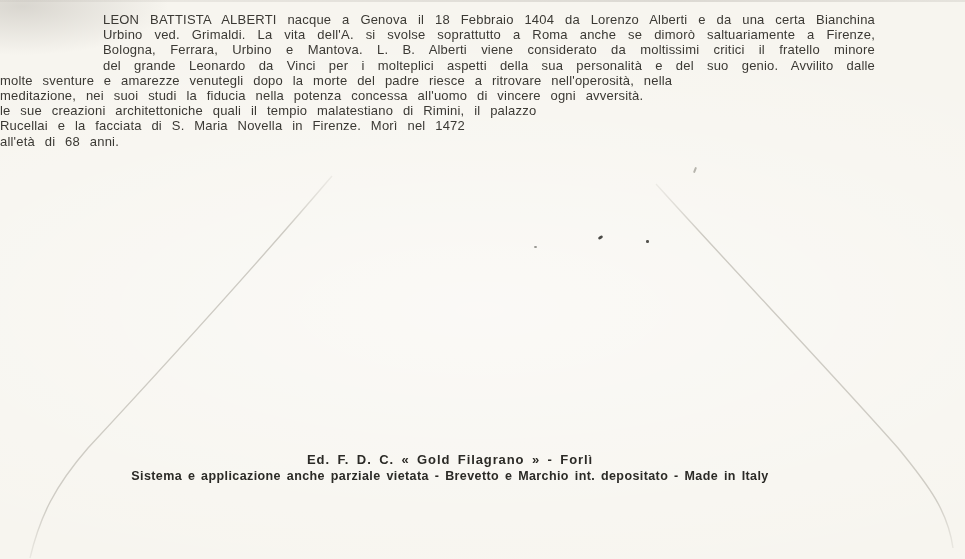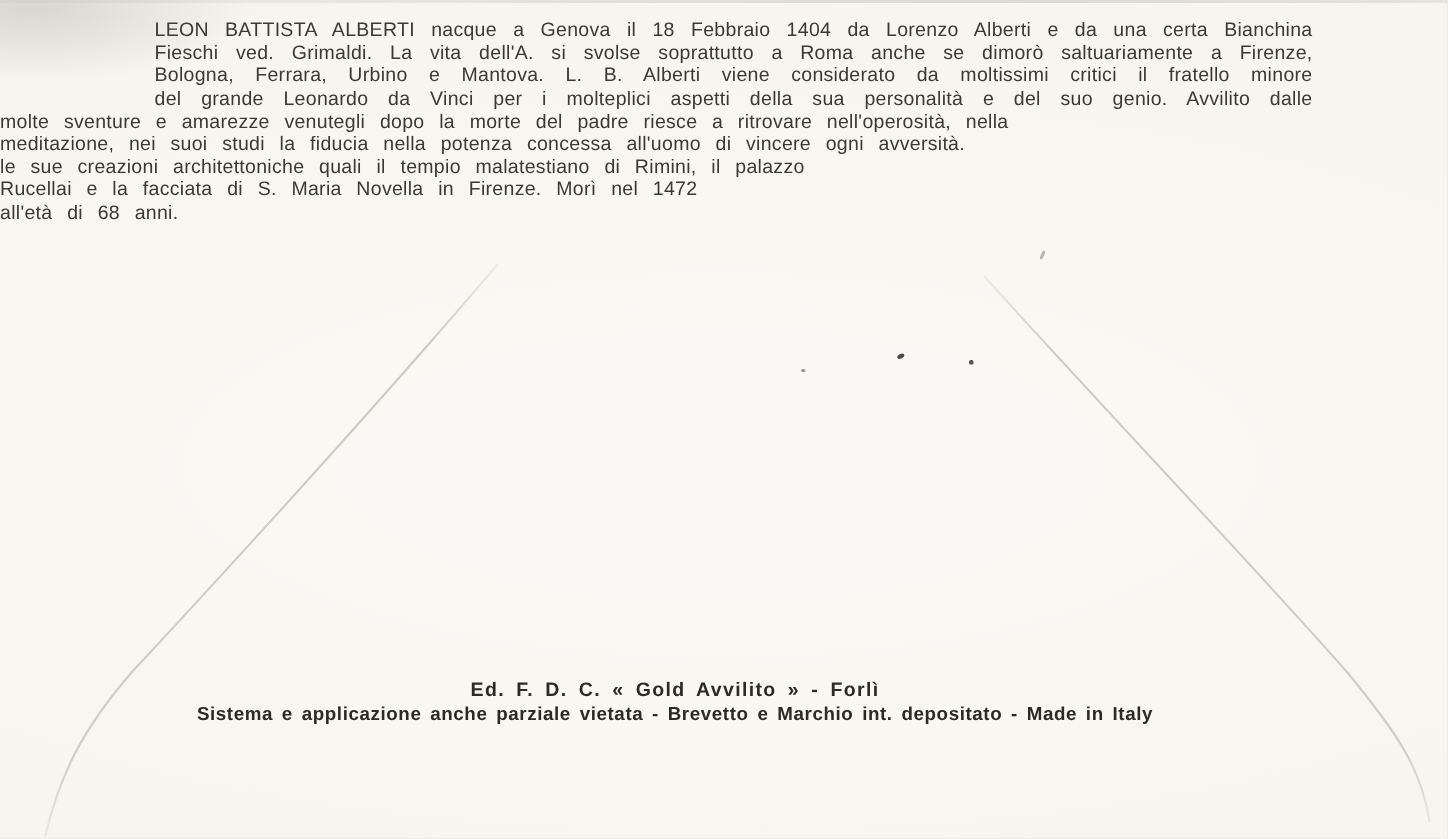--- a/index.html
+++ b/index.html
@@ -82,28 +82,28 @@
 
   <div class="top-edge"></div>
 
   <div class="speck s1"></div>
   <div class="speck s2"></div>
   <div class="speck s3"></div>
   <div class="speck s4"></div>
 
   <div class="bio">
     <div class="line j">LEON BATTISTA ALBERTI nacque a Genova il 18 Febbraio 1404 da Lorenzo Alberti e da una certa Bianchina</div>
-    <div class="line j">Fieschi ved. Grimaldi. La vita dell'A. si svolse soprattutto a Roma anche se dimorò saltuariamente a Firenze,</div>
+    <div class="line j">Urbino ved. Grimaldi. La vita dell'A. si svolse soprattutto a Roma anche se dimorò saltuariamente a Firenze,</div>
     <div class="line j">Bologna, Ferrara, Urbino e Mantova. L. B. Alberti viene considerato da moltissimi critici il fratello minore</div>
     <div class="line j">del grande Leonardo da Vinci per i molteplici aspetti della sua personalità e del suo genio. Avvilito dalle</div>
     <div class="line c">molte sventure e amarezze venutegli dopo la morte del padre riesce a ritrovare nell'operosità, nella</div>
     <div class="line c">meditazione, nei suoi studi la fiducia nella potenza concessa all'uomo di vincere ogni avversità.</div>
     <div class="line c">le sue creazioni architettoniche quali il tempio malatestiano di Rimini, il palazzo</div>
     <div class="line c">Rucellai e la facciata di S. Maria Novella in Firenze. Morì nel 1472</div>
     <div class="line c">all'età di 68 anni.</div>
   </div>
 
   <div class="footer">
-    <div class="pub">Ed. F. D. C. « Gold Avvilito » - Forlì</div>
+    <div class="pub">Ed. F. D. C. « Gold Filagrano » - Forlì</div>
     <div class="legal">Sistema e applicazione anche parziale vietata - Brevetto e Marchio int. depositato - Made in Italy</div>
   </div>
 
 </div>
 
 </body></html>

